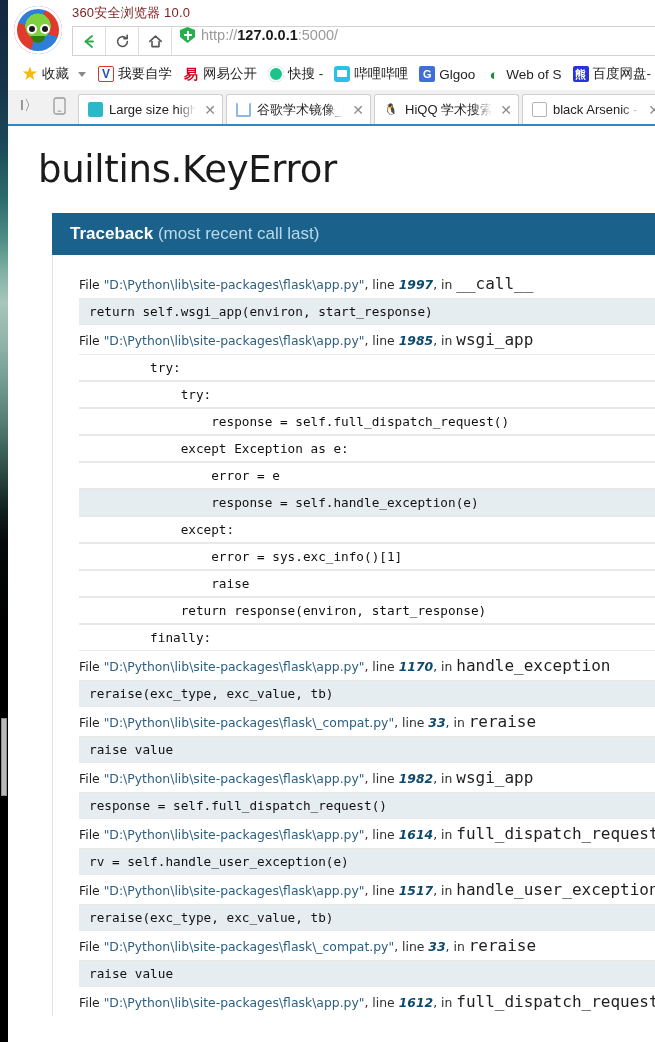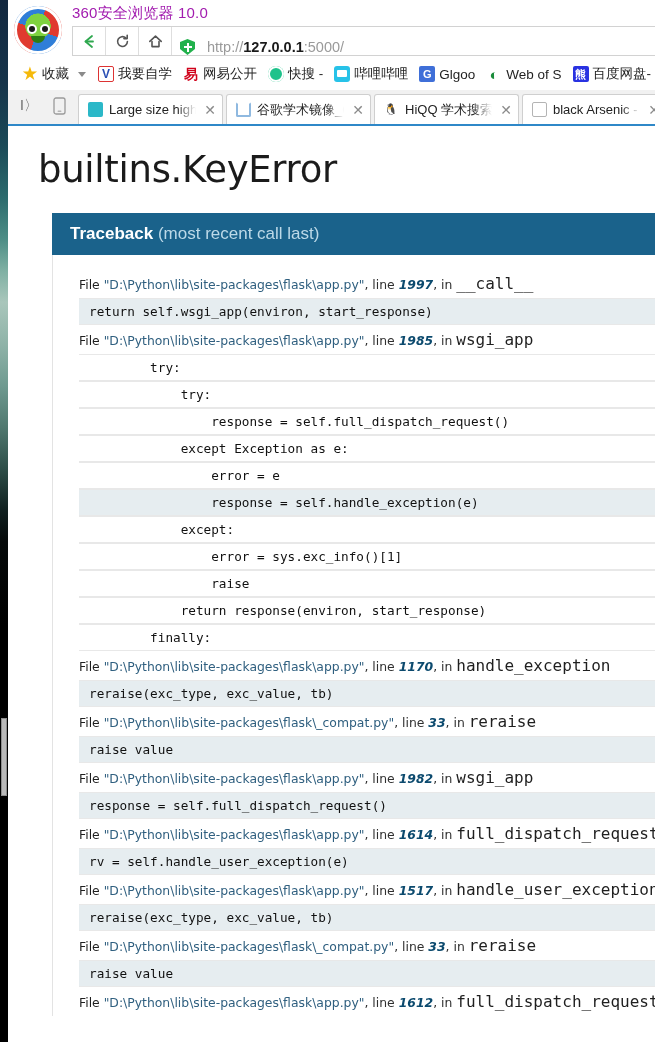--- a/index.html
+++ b/index.html
@@ -50,42 +50,42 @@
     overflow: hidden;
   }
   #logo .eye { position:absolute; width:10px; height:10px; border-radius:50%; background:#fff; top:18px;}
   #logo .eye.l { left: 13px; }
   #logo .eye.r { left: 26px; }
   #logo .eye i { position:absolute; left:2px; top:2px; width:6px;height:6px;border-radius:50%;background:#1a1a1a;}
   #logo .mouth { position:absolute; left:17px; top:30px; width:14px;height:7px;border-radius:0 0 9px 9px;background:#2e7d14;}
 
   #app-title {
     position: absolute; left: 64px; top: 4px;
-    font-size: 15px; color: #a21caf; letter-spacing: .2px;
+    font-size: 13px; color: #7f1d1d; letter-spacing: .2px;
   }
 
   #navbar {
     position: absolute; left: 64px; top: 26px;
     width: 583px; height: 30px;
     display: flex; align-items: center;
     border: 1px solid #d2d2d2; border-right: none;
     background: #ffffff;
   }
   .navbtn {
     width: 32px; height: 28px;
     display: flex; align-items: center; justify-content: center;
     cursor: pointer; position: relative;
   }
   .navbtn svg { display: block; }
   .navsep {
     width: 1px; height: 28px; background: #dedede;
   }
   #urlbar {
-    flex: 1; height: 28px; display: flex; align-items: flex-end;
-    padding-left: 8px; gap: 12px;
+    flex: 1; height: 28px; display: flex; align-items: flex-start;
+    padding-left: 8px; gap: 6px;
   }
   #shield {
     width: 15px; height: 16px; flex: none;
     background: #22b14c;
     clip-path: polygon(50% 0, 100% 18%, 100% 62%, 50% 100%, 0 62%, 0 18%);
     position: relative;
   }
   #shield::before, #shield::after {
     content:""; position:absolute; background:#fff;
   }

